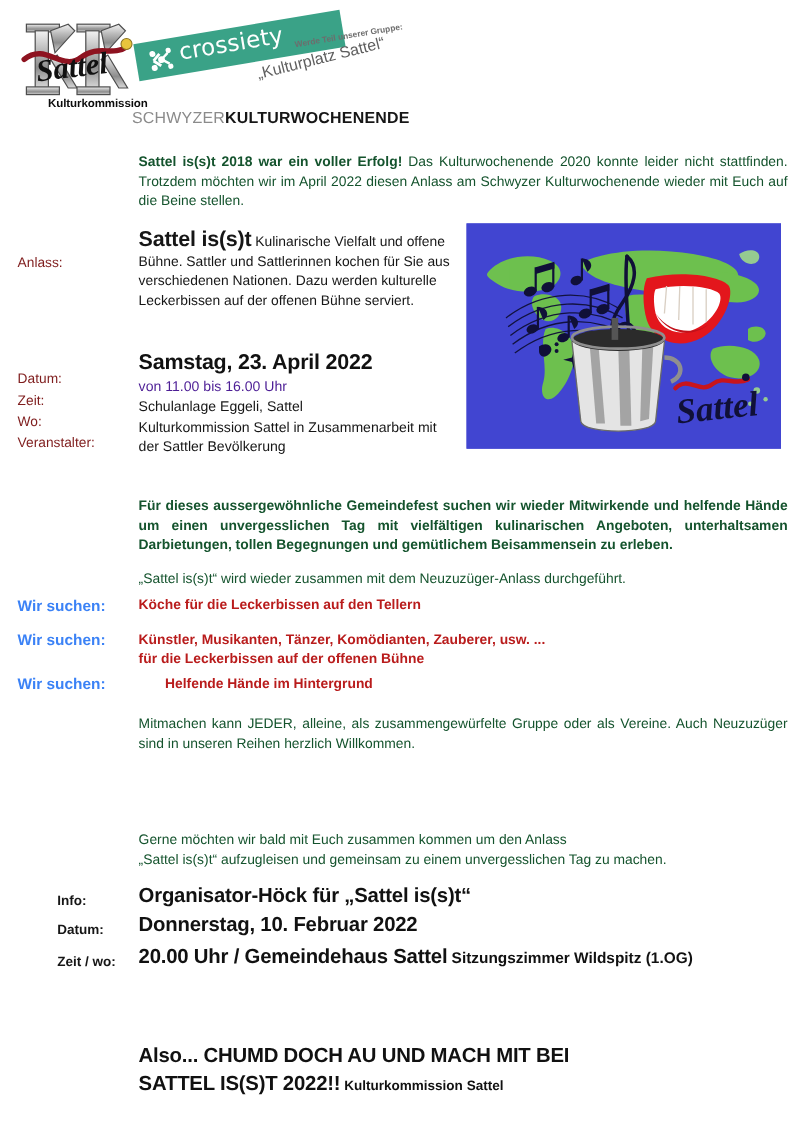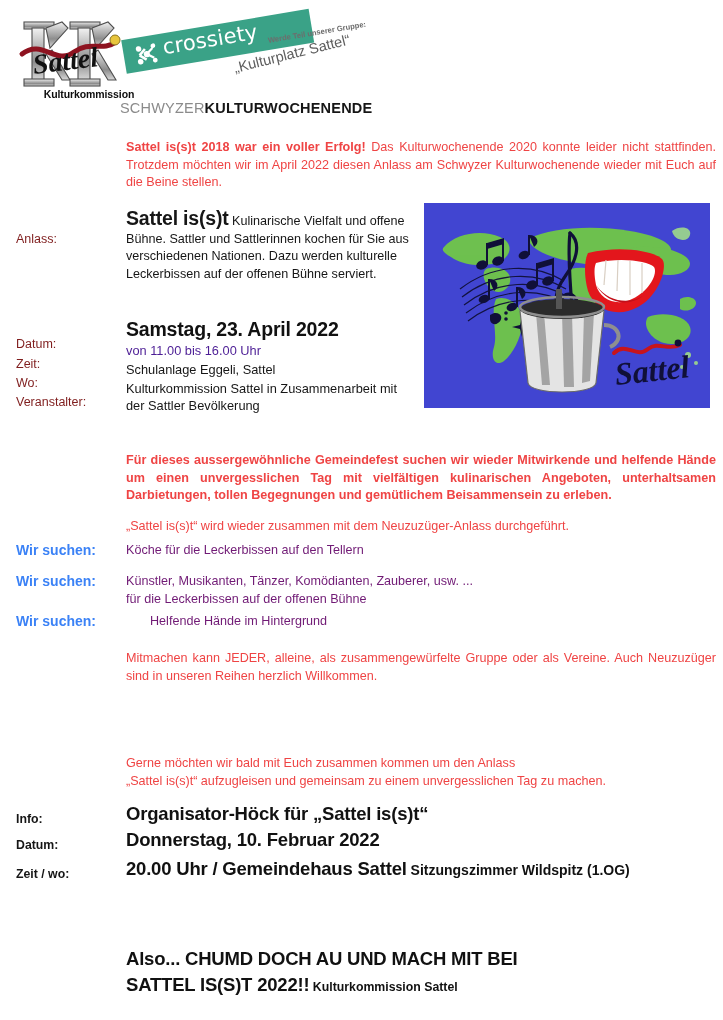--- a/index.html
+++ b/index.html
@@ -115,21 +115,21 @@
     position: absolute;
     font-size: 12.5px;
     color: #7f1d1d;
     margin-top: 12px;
   }
 
   .para {
     position: absolute;
     font-size: 12.6px;
     line-height: 17.5px;
-    color: #ef4444;
+    color: #14532d;
   }
   .para.just { text-align: justify; }
   .para b { font-weight: bold; }
 
   #intro { left: 126px; top: 139px; width: 590px; }
 
   #anlass-label { left: 16px; top: 220px; }
   #anlass-body {
     position: absolute;
     left: 126px; top: 210px; width: 292px;
@@ -167,38 +167,39 @@
     left: 424px; top: 203px;
     width: 286px; height: 205px;
     background: #4145d1;
     overflow: hidden;
   }
 
   #p-suchen { left: 126px; top: 452px; width: 590px; font-weight: bold; }
   #p-zusammen { left: 126px; top: 518px; width: 590px; }
 
   .ws-label { font-size: 14px; font-weight: bold; color:#3b82f6; }
-  .ws-text  { font-size: 12.6px; font-weight: normal; line-height: 17.5px; color:#701a75; }
+  .ws-text  { font-size: 12.6px; font-weight: bold; line-height: 17.5px; color:#b91c1c; }
 
   #ws1-l { position:absolute; left:16px; top:542px; }
   #ws1-t { position:absolute; left:126px; top:542px; white-space: nowrap;}
   #ws2-l { position:absolute; left:16px; top:573px; }
   #ws2-t { position:absolute; left:126px; top:573px; width: 590px;}
   #ws3-l { position:absolute; left:16px; top:613px; }
   #ws3-t { position:absolute; left:126px; top:613px; white-space: nowrap; margin-left: 24px;}
 
   #p-mitmachen { left: 126px; top: 650px; width: 590px; }
   #p-gerne     { left: 126px; top: 755px; width: 590px; }
 
   
   .inf-lbl {
     position: absolute;
     font-size: 12.3px;
     font-weight: bold;
     color: #161616;
+    margin-left: 36px;
   }
   #info-l  { left: 16px; top: 812px; }
   #idat-l  { left: 16px; top: 838px; }
   #izeit-l { left: 16px; top: 867px; }
 
   .inf-val {
     position: absolute;
     left: 126px;
     font-size: 18.5px;
     font-weight: bold;

